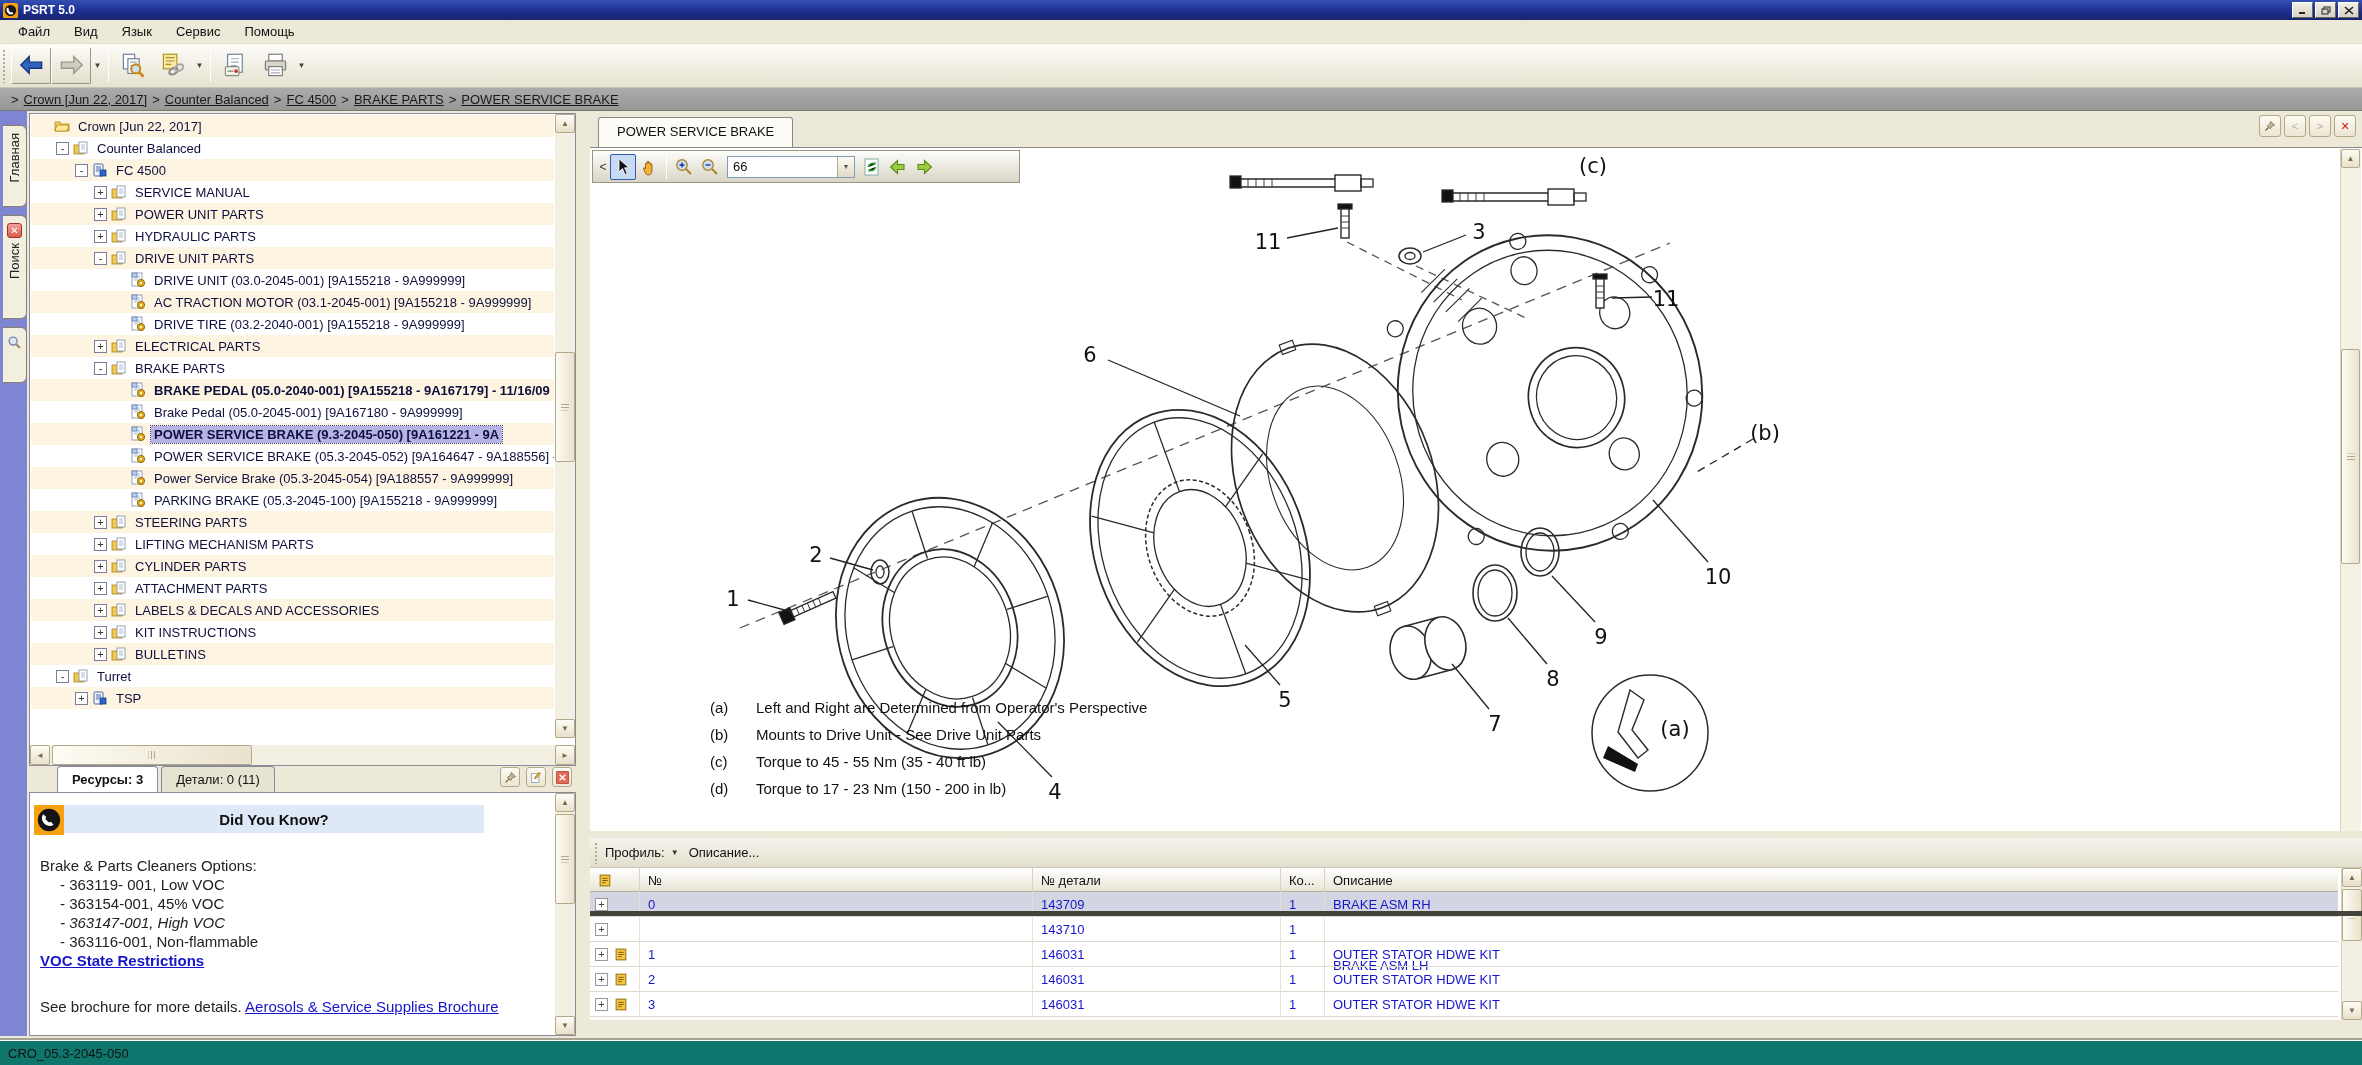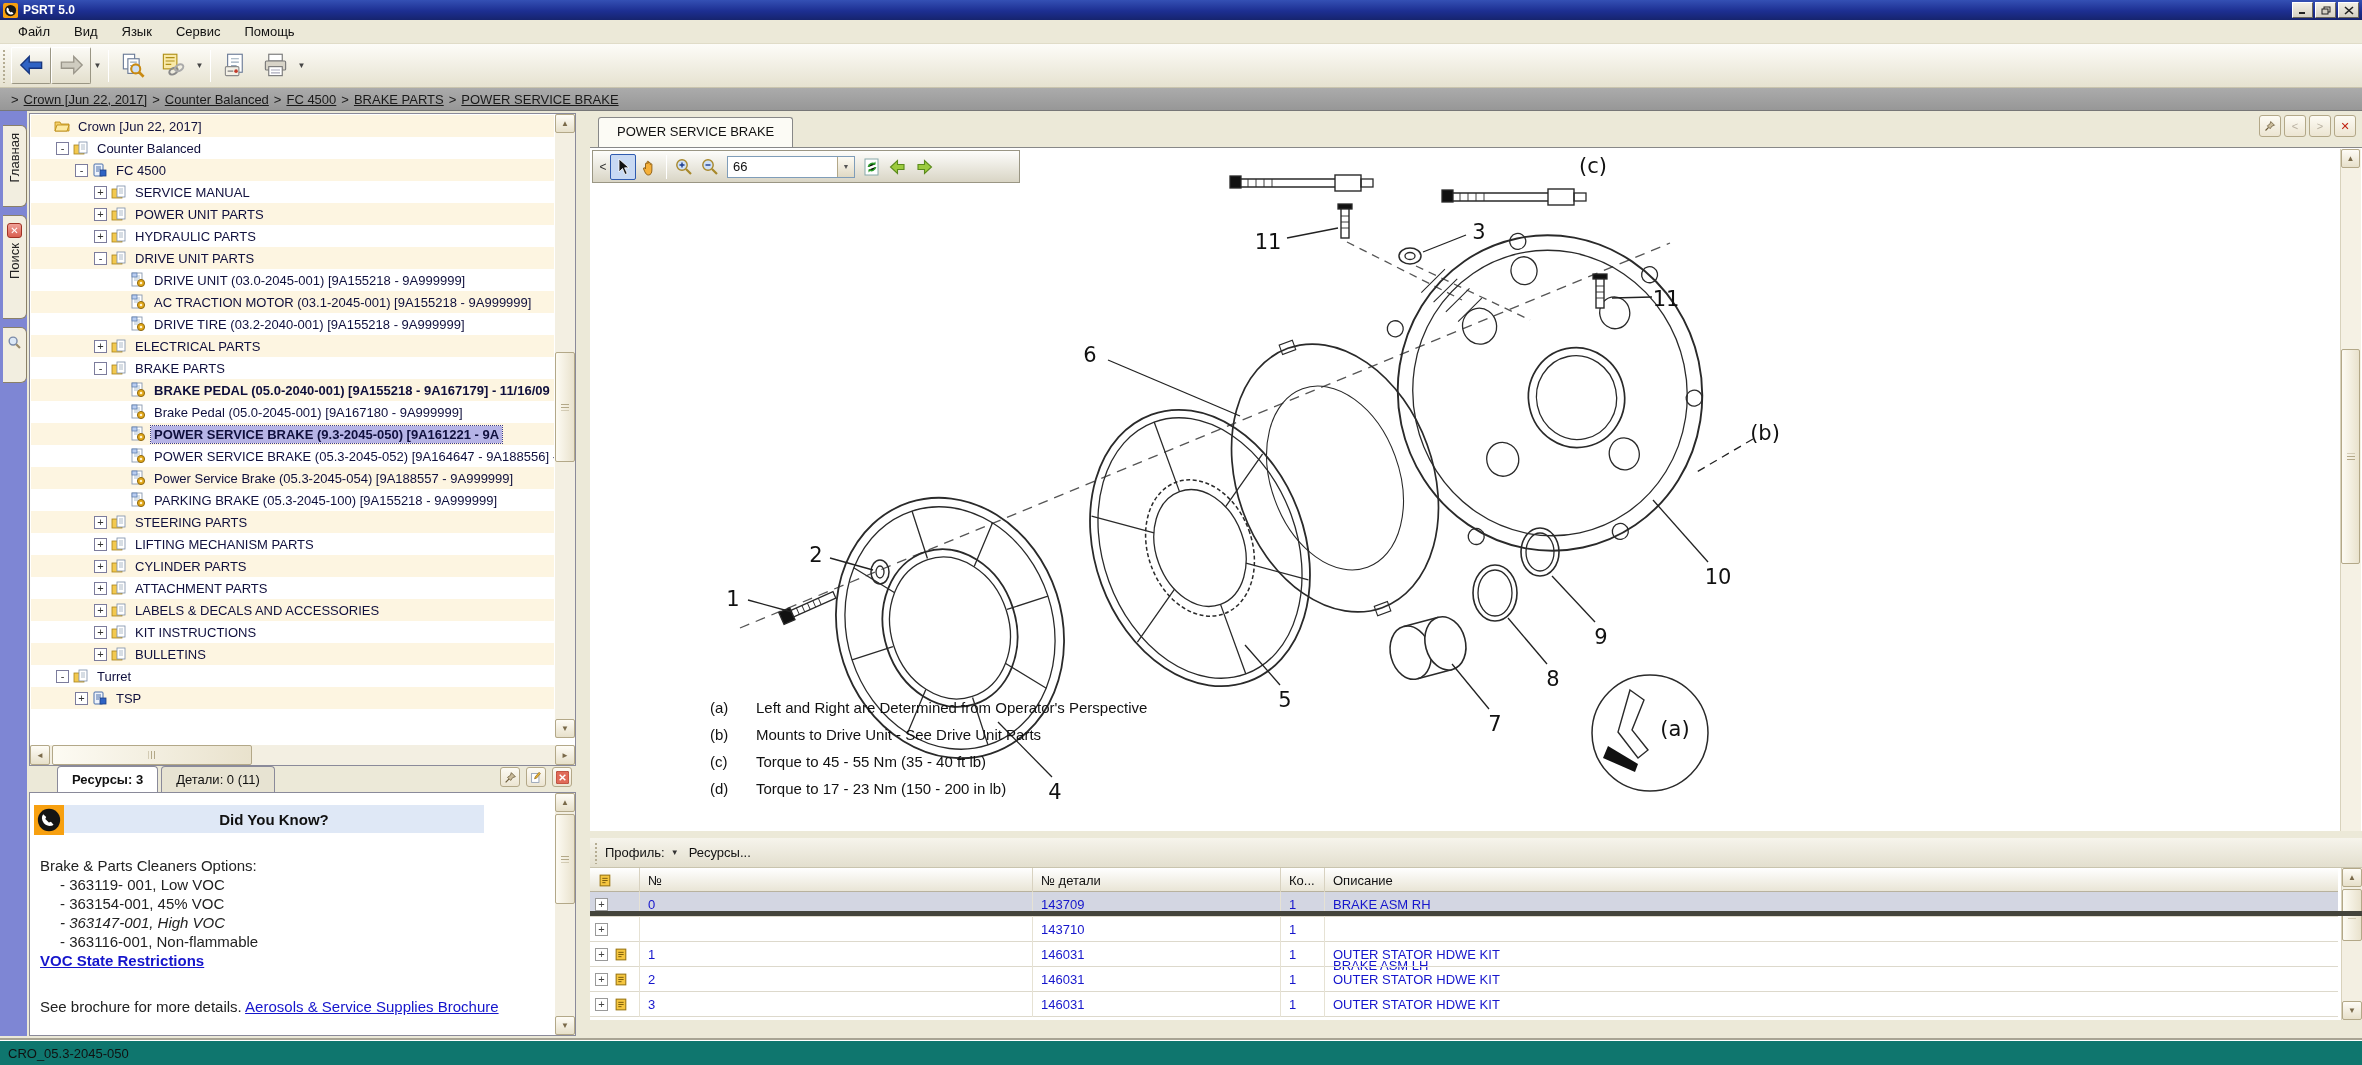--- a/index.html
+++ b/index.html
@@ -818,21 +818,21 @@
       <div class="dsbv">
         <div class="sbtn" style="top:0; width:19px;">▲</div>
         <div class="sthumb" style="left:0; top:200px; width:19px; height:215px;"></div>
       </div>
     </div>
 
     <div class="profbar">
       <div class="pgrip"></div>
       <span>Профиль:</span>
       <span class="pcaret">▼</span>
-      <span>Ресурсы...</span>
+      <span>Описание...</span>
     </div>
 
     <div class="ptable">
       <div class="phead">
         <div class="phcell" style="left:0; width:50px;">
           <svg width="15" height="15" viewBox="0 0 14 14">
               <rect x="2" y="2" width="9" height="10" fill="#f5c63f" stroke="#9a7510"></rect>
               <path d="M4 5h5M4 7h5M4 9h3" stroke="#7a5c0c" stroke-width="0.9"></path>
             </svg>
         </div>

